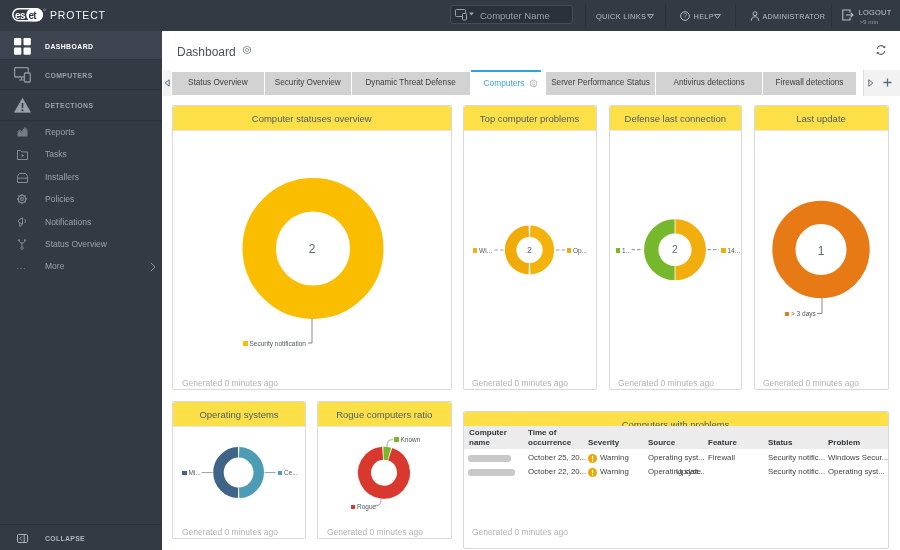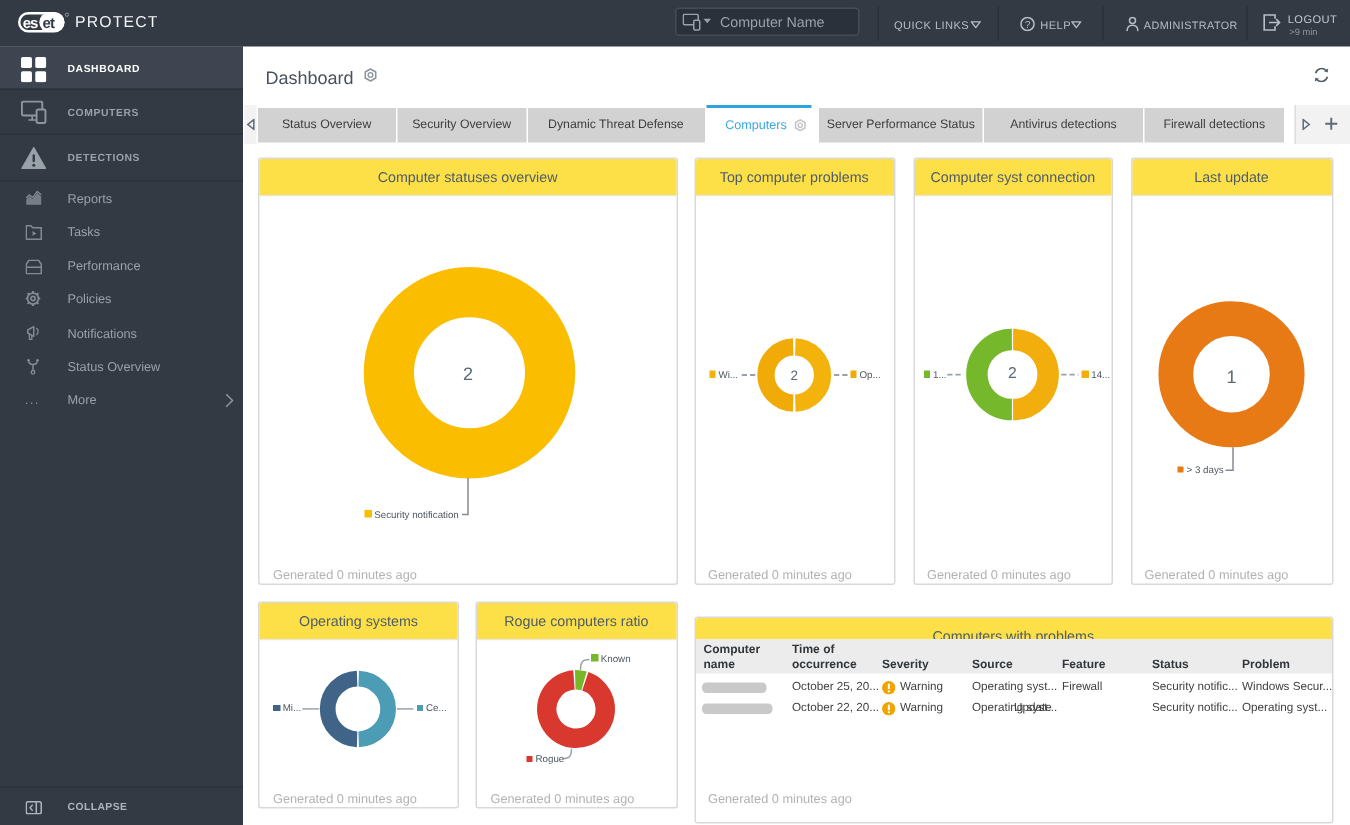--- a/index.html
+++ b/index.html
@@ -78,21 +78,21 @@
 </svg>
 <div class="abs" style="left:45px;top:72px;font-size:6.9px;font-weight:bold;color:#99a1a9;letter-spacing:0.4px;">COMPUTERS</div>
 <svg class="abs" style="left:13.5px;top:97.5px;" width="17" height="15" viewBox="0 0 17 15">
 <path d="M8.5 0.4 L16.4 14.2 L0.6 14.2 Z" fill="#99a1a9" stroke="#99a1a9" stroke-width="0.8" stroke-linejoin="round"></path>
 <rect x="7.7" y="4.8" width="1.6" height="5.4" rx="0.8" fill="#343a44"></rect>
     <circle cx="8.5" cy="12.2" r="1" fill="#343a44"></circle>
 </svg>
 <div class="abs" style="left:45px;top:102px;font-size:6.9px;font-weight:bold;color:#99a1a9;letter-spacing:0.4px;">DETECTIONS</div>
 <div class="sitem" style="top:126.5px;">Reports</div>
 <div class="sitem" style="top:149.3px;">Tasks</div>
-<div class="sitem" style="top:172.0px;">Performance</div>
+<div class="sitem" style="top:172.0px;">Installers</div>
 <div class="sitem" style="top:193.5px;">Policies</div>
 <div class="sitem" style="top:216.5px;">Notifications</div>
 <div class="sitem" style="top:238.5px;">Status Overview</div>
 <div class="sitem" style="top:260.5px;">More</div>
 <svg class="abs" style="left:16.5px;top:127px;" width="11" height="10" viewBox="0 0 11 10">
 <path d="M0.5 9.5 L0.5 6 L2.5 3.8 L4.8 5.6 L7.8 1.6 L10.5 3.9 L10.5 9.5 Z" fill="#828a92" opacity="0.85"></path>
 <path d="M0.5 5 L2.5 2.9 L4.8 4.7 L7.8 0.6 L10.5 2.9" fill="none" stroke="#828a92" stroke-width="0.9"></path>
 </svg>
 <svg class="abs" style="left:16.5px;top:150px;" width="11" height="10" viewBox="0 0 11 10">
 <path d="M0.5 9.5 L0.5 0.5 L3.6 0.5 L4.8 1.9 L10.5 1.9 L10.5 9.5 Z" fill="none" stroke="#828a92" stroke-width="1"></path>
@@ -171,21 +171,21 @@
 <svg class="abs" style="left:882.5px;top:78px;" width="9" height="9" viewBox="0 0 9 9">
 <path d="M4.5 0.5 L4.5 8.5 M0.5 4.5 L8.5 4.5" stroke="#5b6b7a" stroke-width="1.3"></path>
   </svg>
 <div class="card" style="left:172px;top:105px;width:279.5px;height:285px;">
     <div class="chead">Computer statuses overview</div>
   </div>
 <div class="card" style="left:462.5px;top:105px;width:134px;height:285px;">
     <div class="chead">Top computer problems</div>
   </div>
 <div class="card" style="left:608.5px;top:105px;width:133.5px;height:285px;">
-    <div class="chead">Computer syst connection</div>
+    <div class="chead">Defense last connection</div>
   </div>
 <div class="card" style="left:753.5px;top:105px;width:135px;height:285px;">
     <div class="chead">Last update</div>
   </div>
 <div class="card" style="left:172px;top:401px;width:134px;height:137.5px;">
     <div class="chead">Operating systems</div>
   </div>
 <div class="card" style="left:317px;top:401px;width:134.5px;height:137.5px;padding-left:36px;">
     <div class="chead">Rogue computers ratio</div>
   </div>

